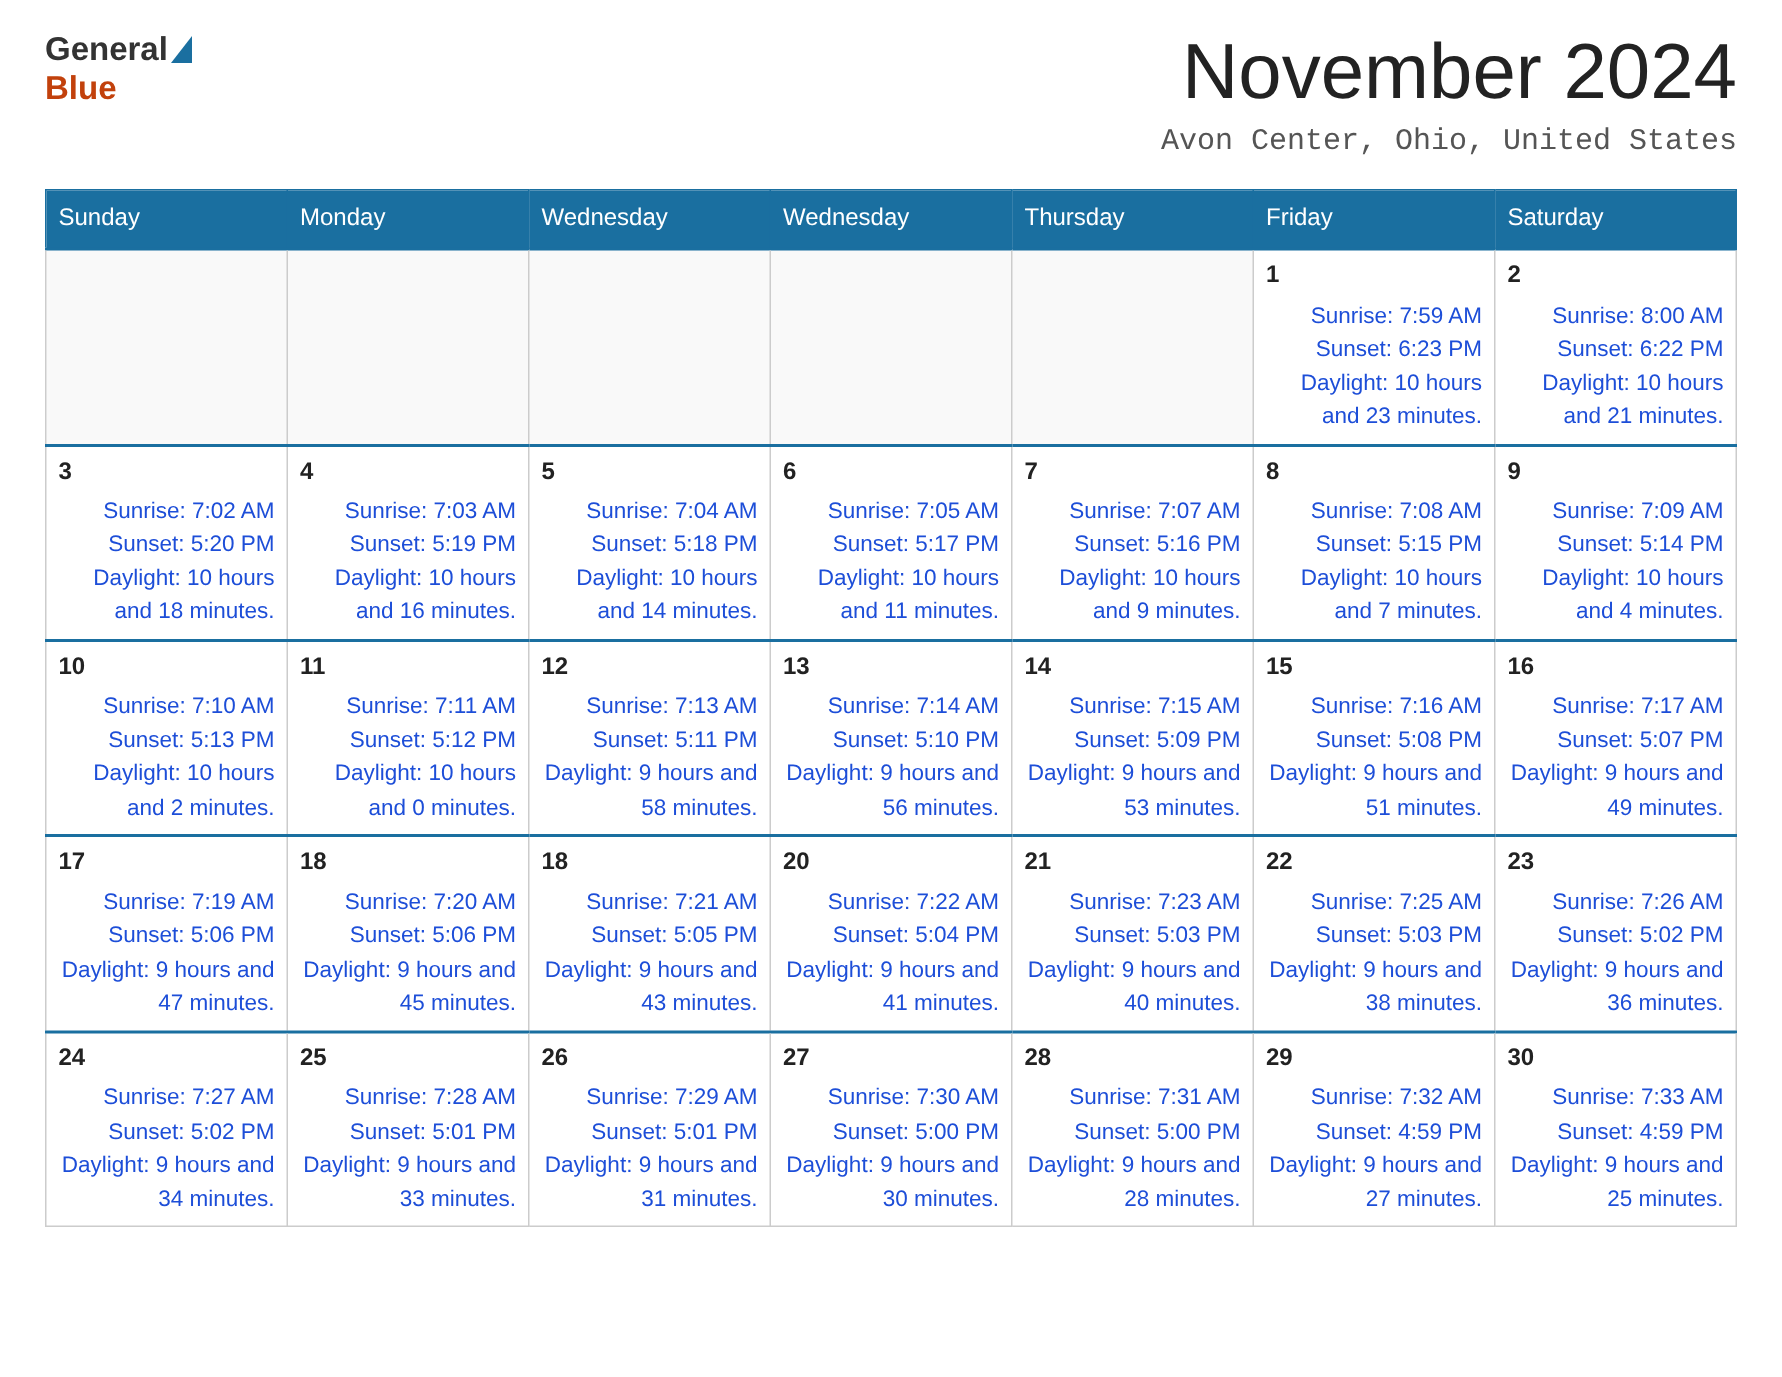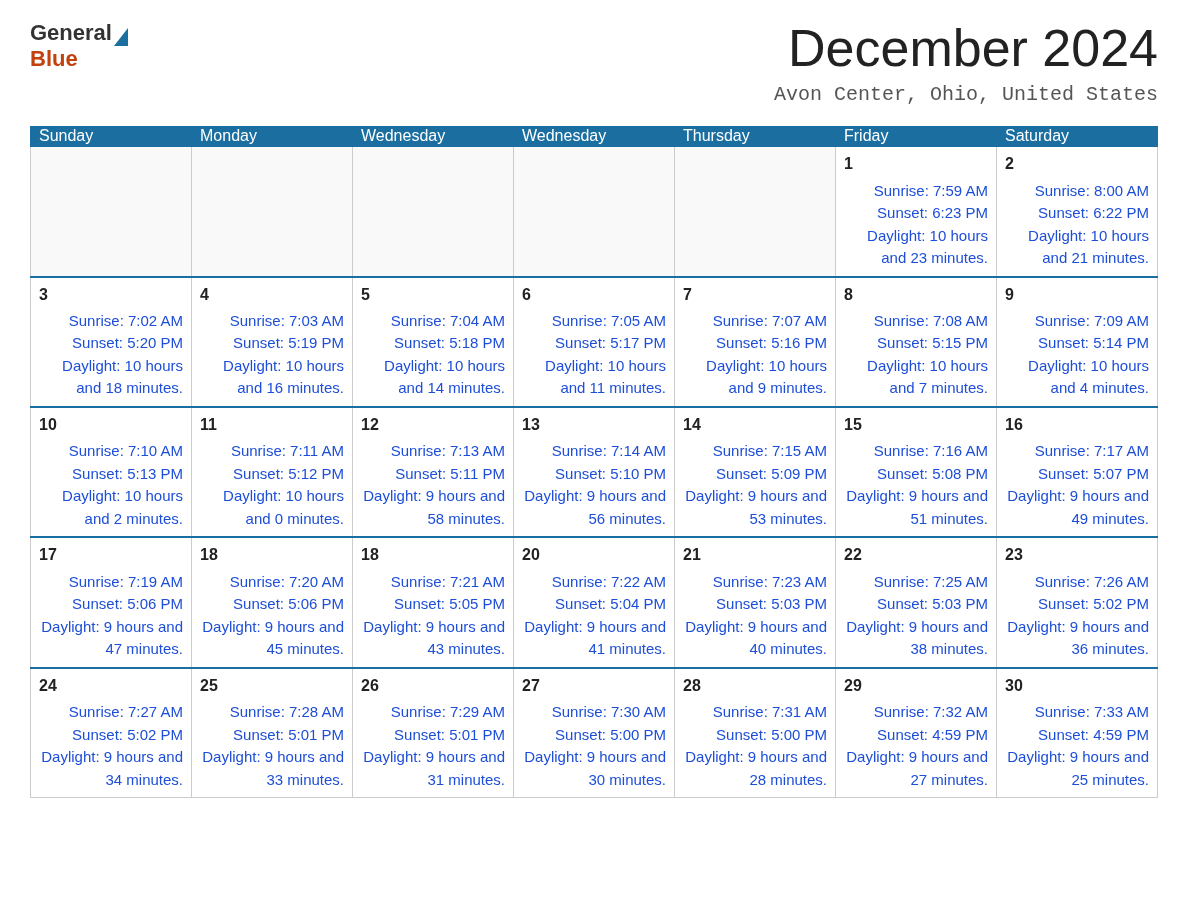--- a/index.html
+++ b/index.html
@@ -17,21 +17,21 @@
       align-items: flex-start;
       margin-bottom: 20px;
     }
     .logo {
       display: flex;
       flex-direction: column;
       align-items: flex-start;
     }
     .logo-text {
       display: flex;
-      align-items: flex-end;
+      align-items: center;
       font-size: 22px;
       font-weight: bold;
       color: #333;
     }
     .logo-general { color: #333; }
     .logo-triangle {
       width: 0;
       height: 0;
       border-left: 14px solid transparent;
       border-bottom: 18px solid #1a6fa0;
@@ -59,21 +59,21 @@
       font-family: Liberation Mono, monospace;
     }
     .calendar-table {
       width: 100%;
       border-collapse: collapse;
       border: 1px solid #aaa;
     }
     .calendar-table th {
       background-color: #1a6fa0;
       color: #fff;
-      padding: 0 8px;
+      padding: 10px 8px;
       font-size: 16px;
       font-weight: normal;
       text-align: left;
       border: 1px solid #1a6fa0;
     }
     .calendar-table td {
       vertical-align: top;
       padding: 6px 8px;
       border: 1px solid #ccc;
       width: 14.28%;
@@ -108,21 +108,21 @@
 
 <div class="header-area">
   <div class="logo">
     <div class="logo-text">
       <span class="logo-general">General</span>
       <span class="logo-triangle"></span>
     </div>
     <span class="logo-blue">Blue</span>
   </div>
   <div class="title-area">
-    <div class="calendar-title">December 2024</div>
+    <div class="calendar-title">November 2024</div>
     <div class="calendar-subtitle">Avon Center, Ohio, United States</div>
   </div>
 </div>
 
 <table class="calendar-table">
   <thead>
     <tr>
       <th>Sunday</th>
       <th>Monday</th>
       <th>Wednesday</th>

